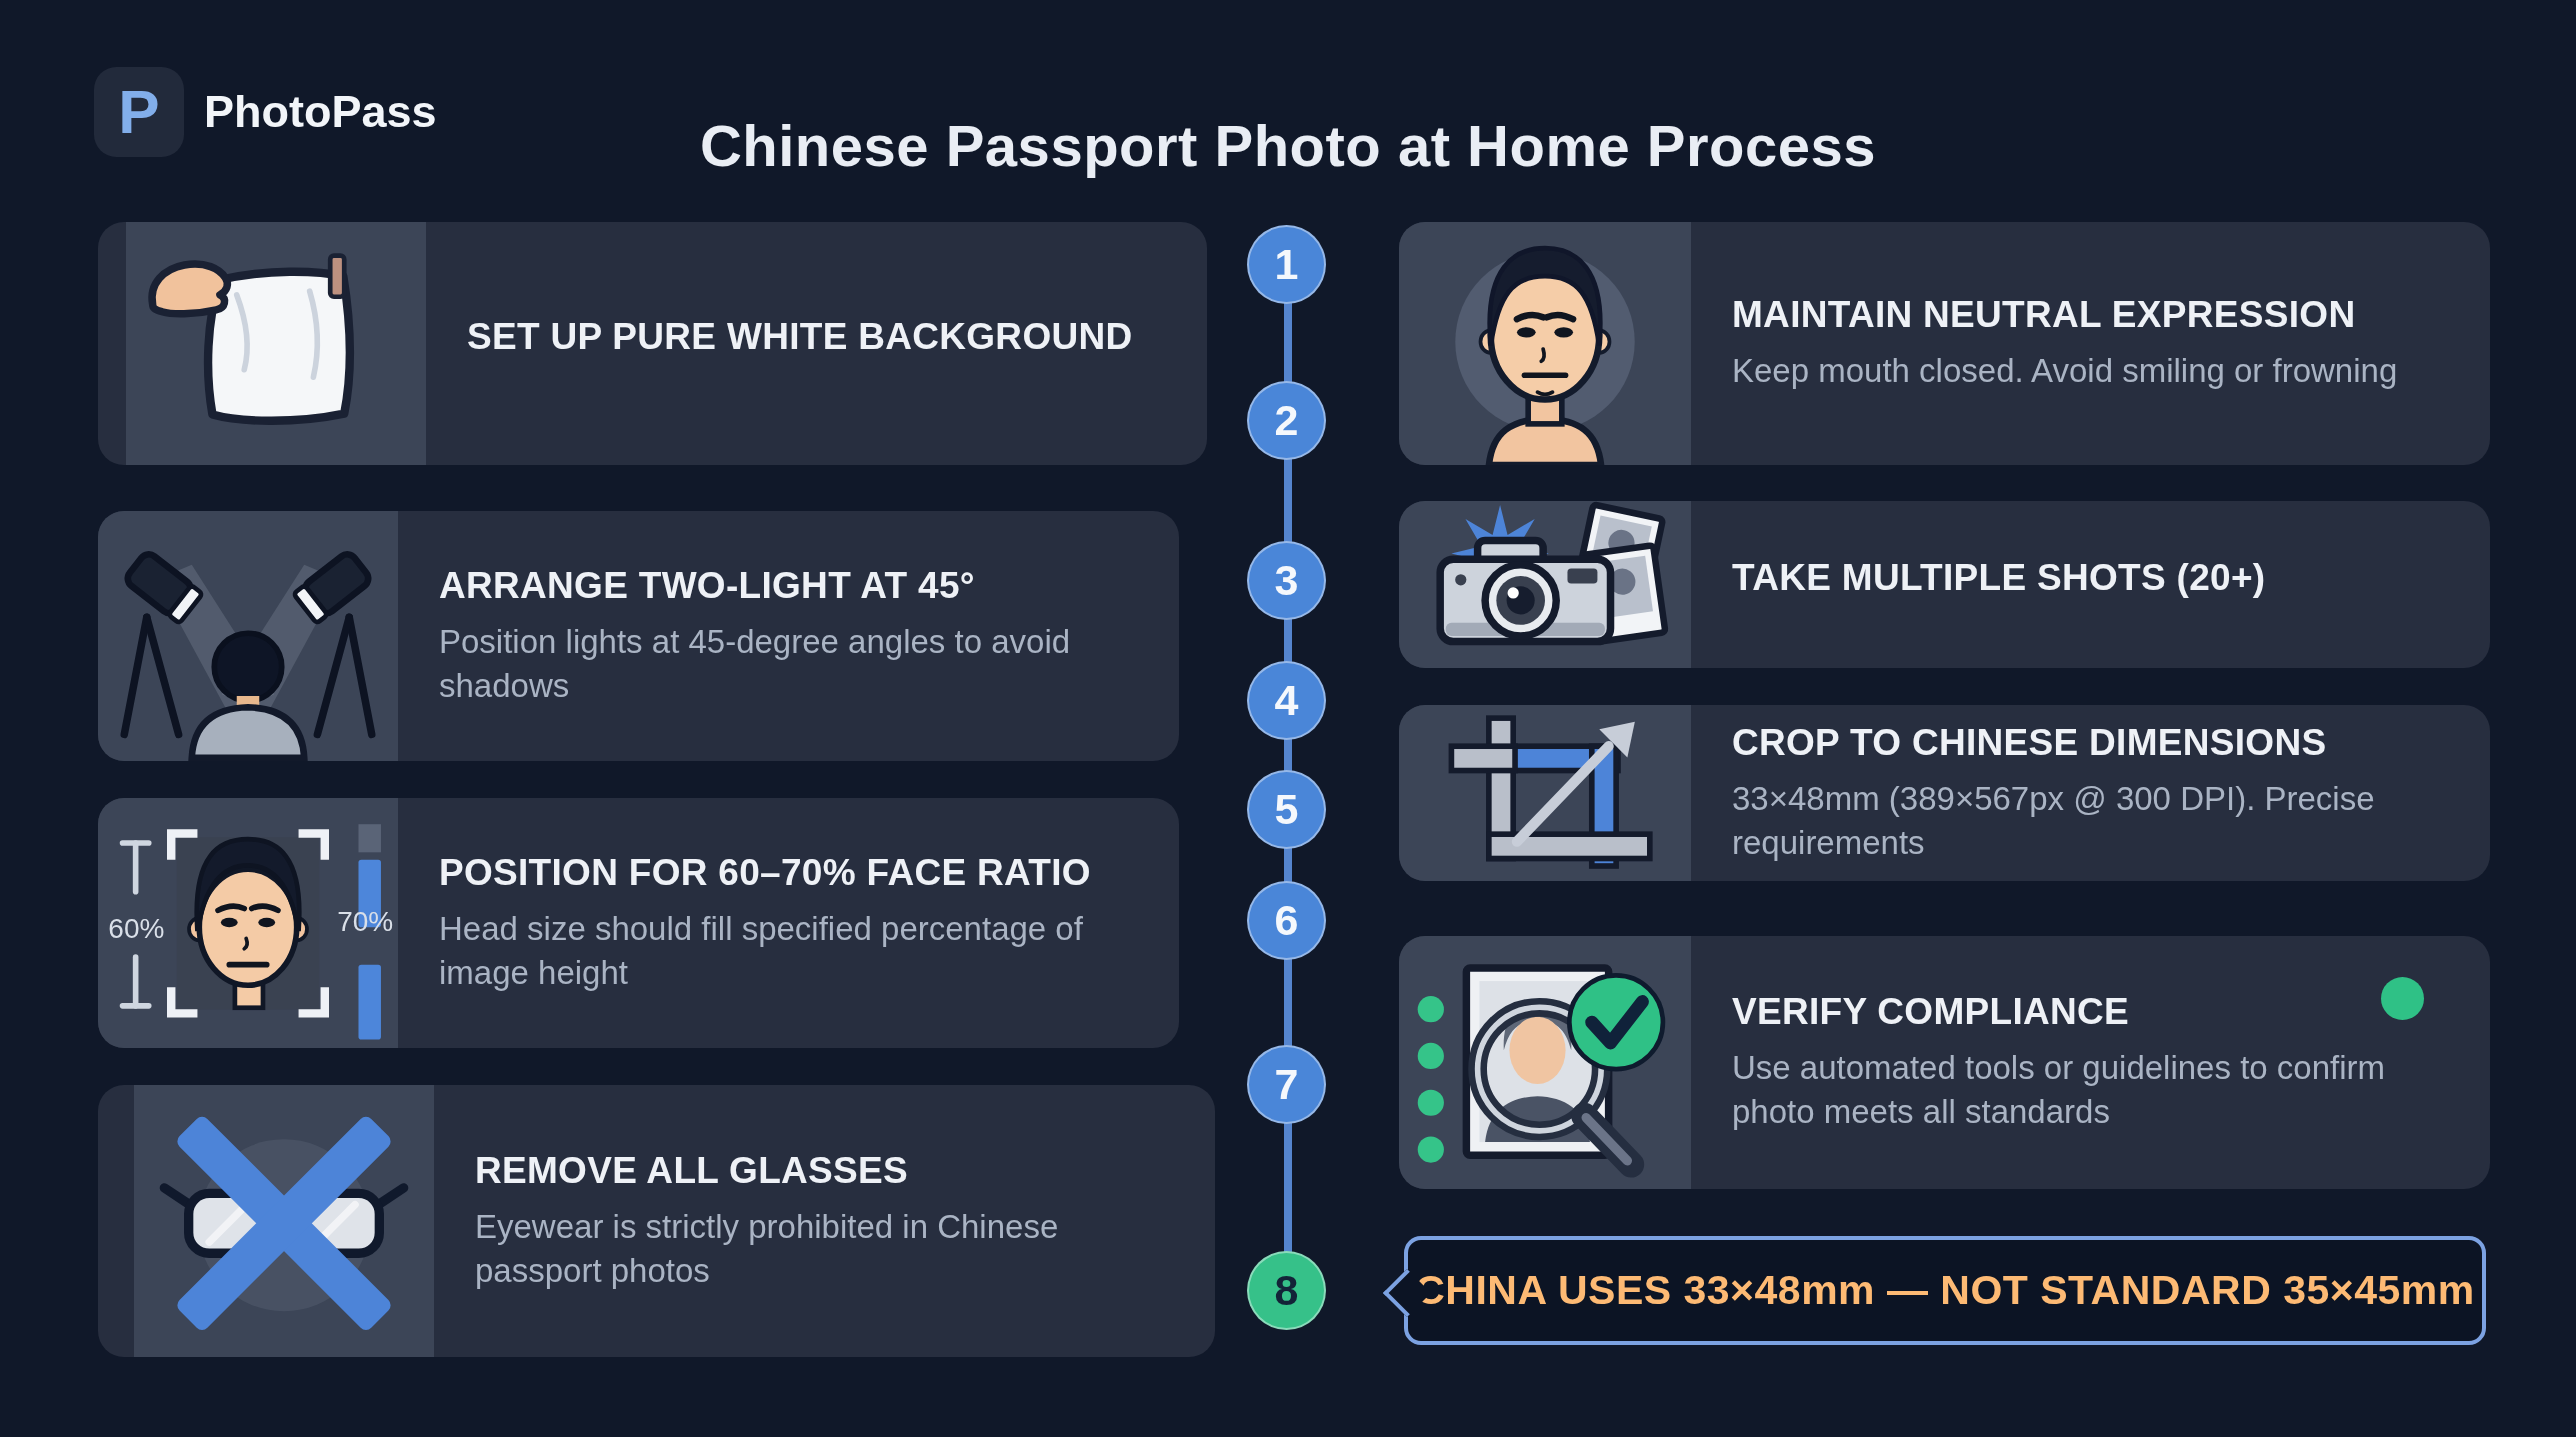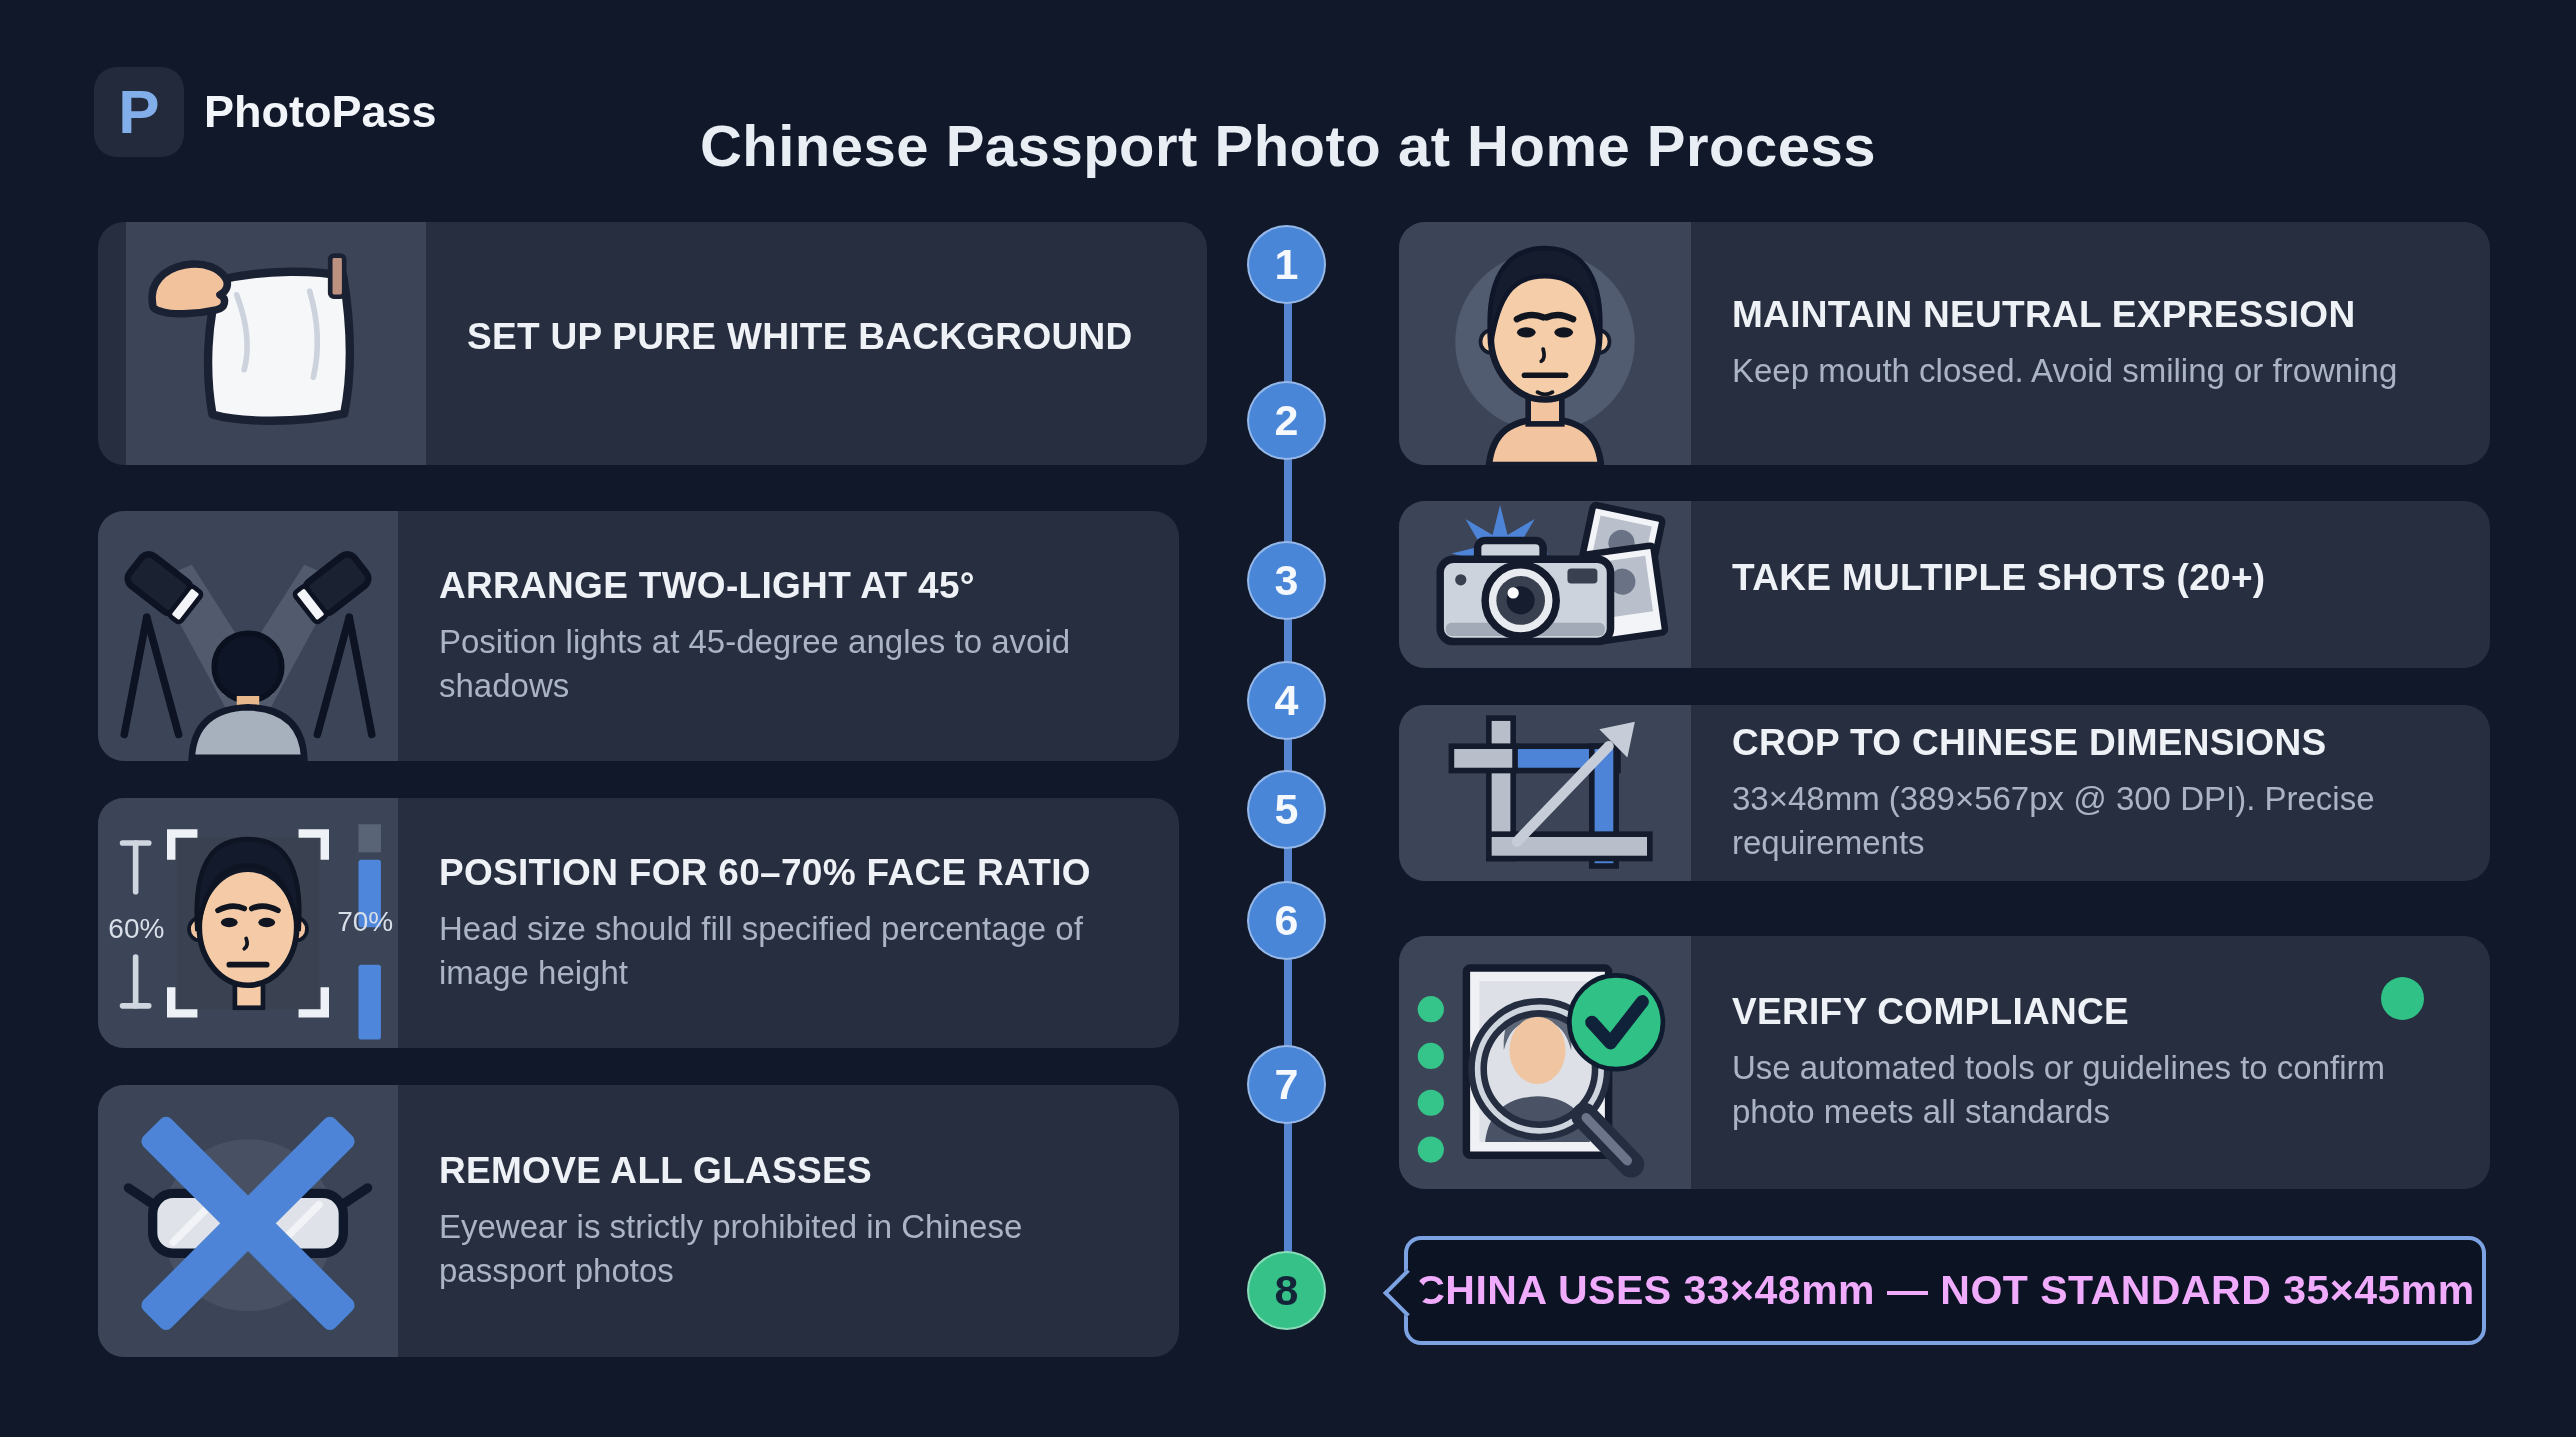--- a/index.html
+++ b/index.html
@@ -20,21 +20,21 @@
              padding:9.4px 28px 9.4px 41px;}
   .card-title{font-size:37px;font-weight:700;color:#eef1f6;letter-spacing:0.3px;margin:0 0 13px 0;}
   .card-desc{font-size:33px;font-weight:400;color:#aab4c4;line-height:1.32;margin:0;}
   .l-card{left:98px;width:1081px;}
   .l-card .tile{width:300px;}
   .r-card{left:1399px;width:1091px;}
   .r-card .tile{width:292px;}
   #lcard1{top:222px;height:243px;padding-left:28px;}
   #lcard2{top:511px;height:250px;}
   #lcard3{top:798px;height:250px;}
-  #lcard4{top:1085px;height:272px;}
+  #lcard4{top:1085px;height:272px;padding-left:36px;}
   #rcard1{top:222px;height:243px;}
   #rcard2{top:501px;height:167px;}
   #rcard3{top:705px;height:176px;}
   #rcard4{top:936px;height:253px;}
   .ratio-label{position:absolute;font-size:28px;font-weight:400;color:#d9dfe8;width:73px;text-align:center;}
   .ratio-left{left:1.9px;top:46%;}
   .ratio-right{right:-3.7px;top:43%;}
   .status-dot{position:absolute;top:41px;right:66px;width:43px;height:43px;border-radius:50%;background:#2fc186;}
   
   .timeline{position:absolute;left:1245px;top:0;width:86px;height:1438px;}
@@ -43,21 +43,21 @@
                border:2.8px solid rgba(255,255,255,.42);box-sizing:border-box;
                display:flex;align-items:center;justify-content:center;
                font-size:43px;font-weight:700;color:#f5f8fc;}
   .step-1{top:225px;} .step-2{top:381px;} .step-3{top:541px;} .step-4{top:661px;}
   .step-5{top:770px;} .step-6{top:881px;} .step-7{top:1045px;}
   .step-8{top:1251px;background:#36c189;color:#132338;}
   
   .callout{position:absolute;left:1404px;top:1236px;width:1082px;height:109px;box-sizing:border-box;
            background:#0c1424;border:4.7px solid #7ca2e2;border-radius:17px;
            display:flex;align-items:center;justify-content:center;}
-  .callout-text{font-size:41px;font-weight:600;color:#f0abfc;letter-spacing:0.5px;white-space:nowrap;}
+  .callout-text{font-size:41px;font-weight:600;color:#fdba74;letter-spacing:0.5px;white-space:nowrap;}
   .callout-notch{position:absolute;left:-18px;top:50%;margin-top:-15px;width:30px;height:30px;
                  background:#0c1424;border-left:4.7px solid #7ca2e2;border-bottom:4.7px solid #7ca2e2;
                  transform:rotate(45deg);}
 </style>
 </head>
 <body>
 
 <div class="page">
 
   <div class="logo-box">

